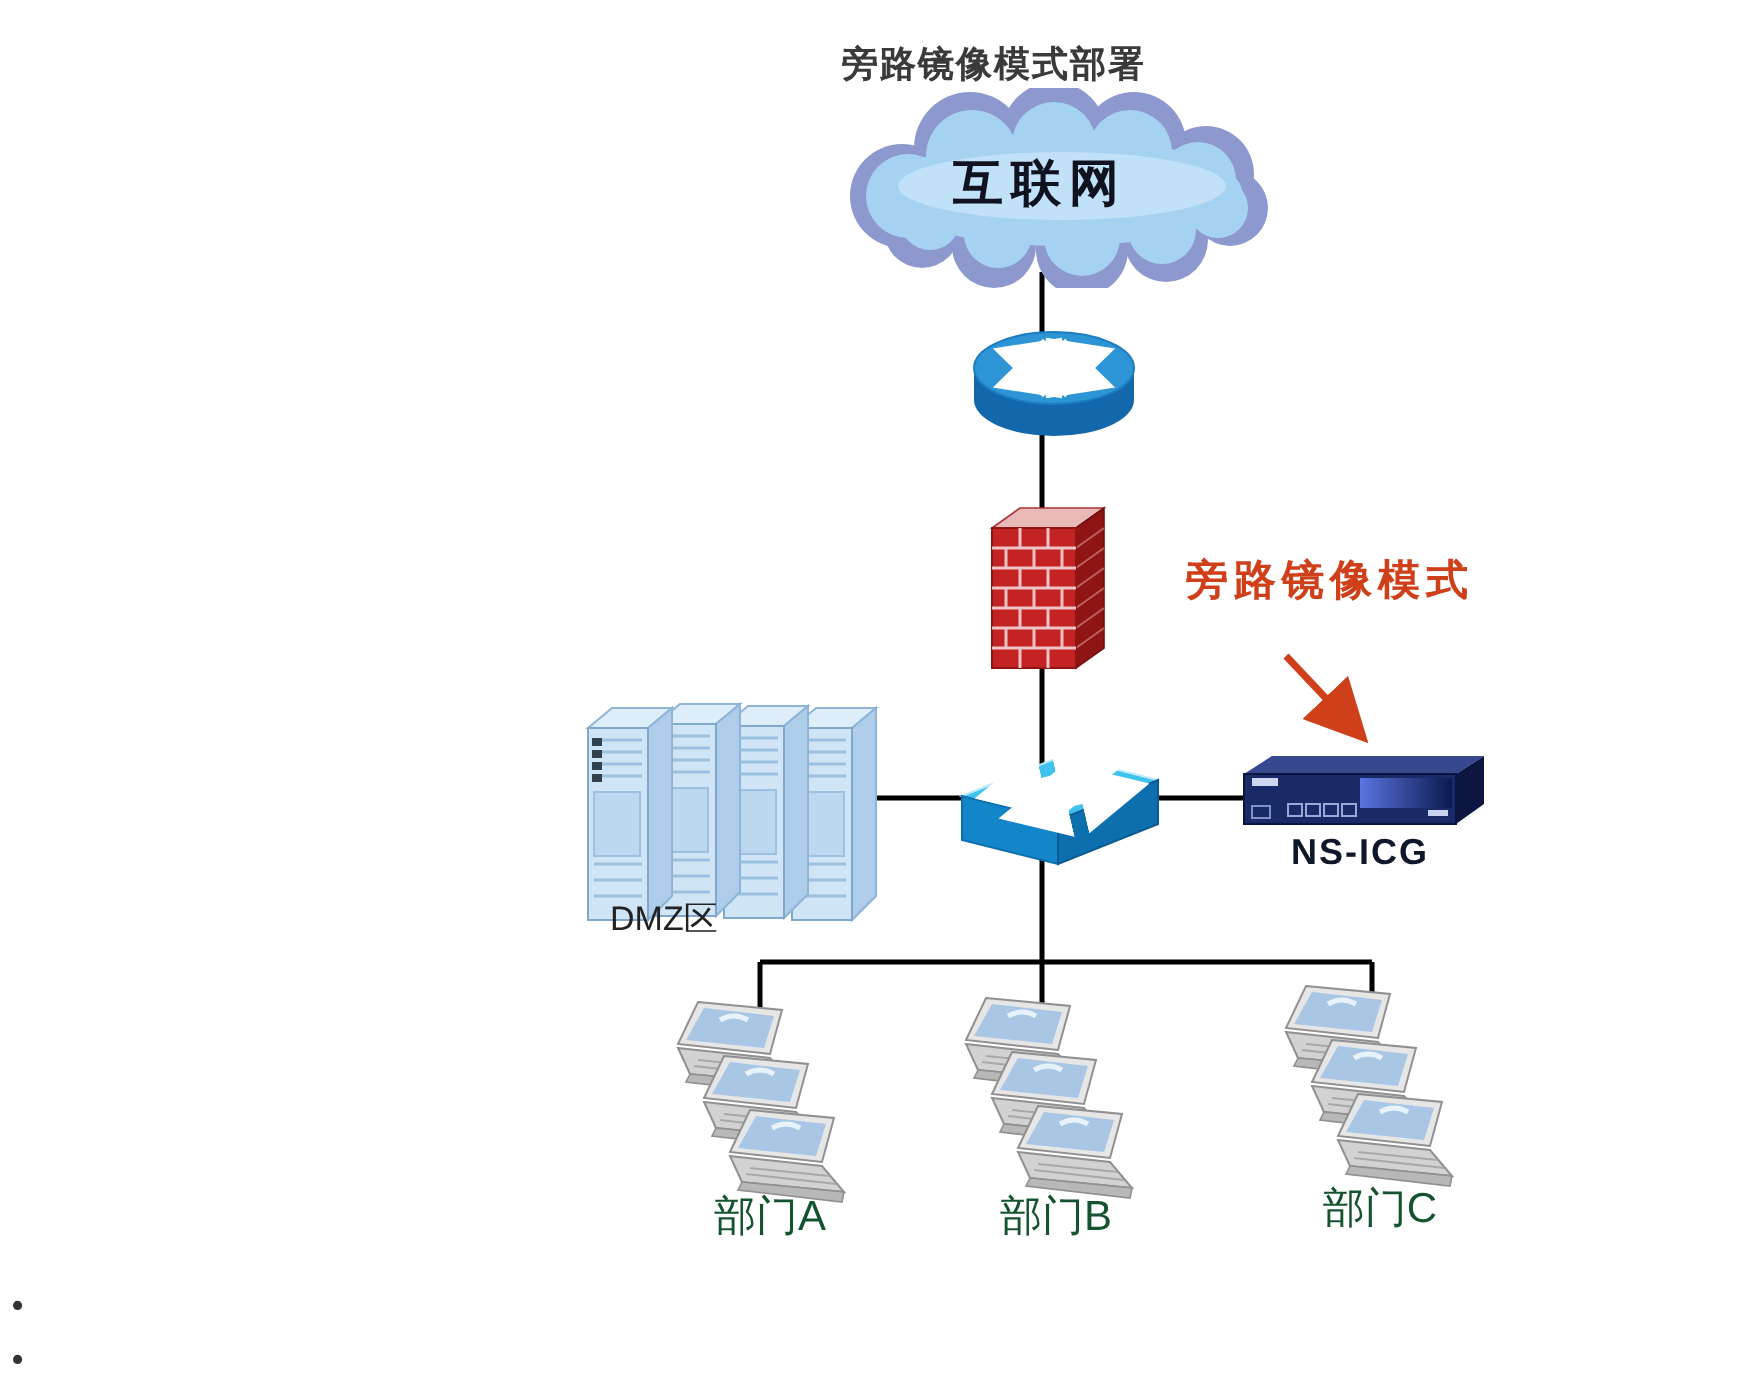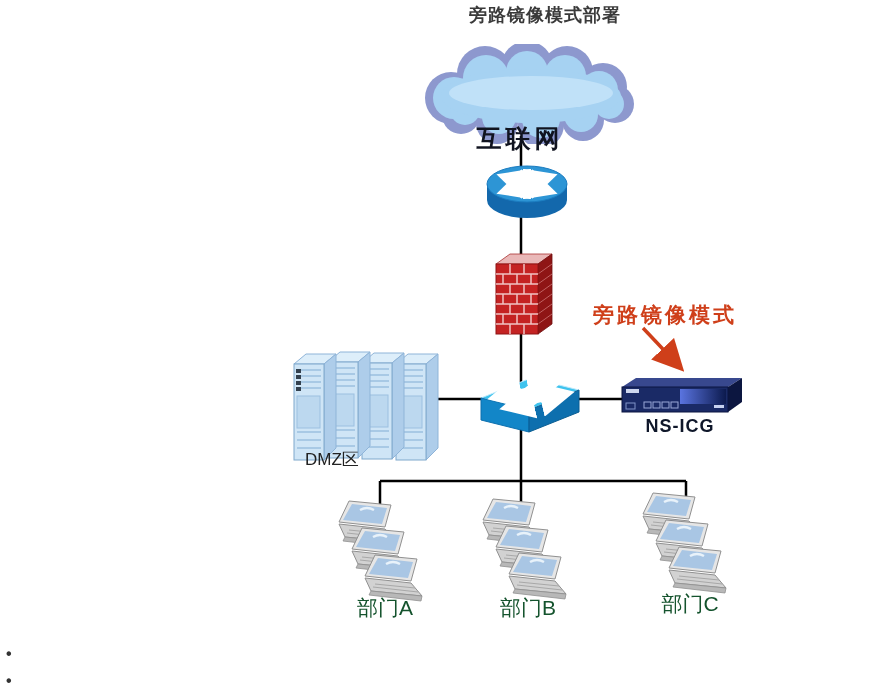--- a/index.html
+++ b/index.html
@@ -3,29 +3,29 @@
 <meta charset="utf-8">
 <style>
   html,body{margin:0;padding:0;background:#fff;}
   .canvas{
     position:relative;width:869px;height:696px;background:#fff;overflow:hidden;
     font-family:"Liberation Sans","DejaVu Sans",sans-serif;color:#333;
   }
   .abs{position:absolute;}
   .layer{position:absolute;left:0;top:0;width:869px;height:696px;pointer-events:none;}
   .title{
-    position:absolute;left:421px;top:3px;width:200px;text-align:right;
+    position:absolute;left:421px;top:20px;width:200px;text-align:left;
     font-size:18px;font-weight:bold;color:#3a3a3a;letter-spacing:1px;
   }
   .cloud-label{
     position:absolute;left:440px;top:75px;width:160px;text-align:center;
-    font-size:25px;font-weight:bold;color:#10131f;letter-spacing:4px;margin-top:47px;
+    font-size:25px;font-weight:bold;color:#10131f;letter-spacing:4px;
   }
   .mode-label{
-    position:absolute;left:580px;top:301px;width:170px;text-align:center;
+    position:absolute;left:580px;top:276px;width:170px;text-align:center;
     font-size:21px;font-weight:bold;color:#cf3f1a;letter-spacing:3px;
   }
   .appliance-label{
     position:absolute;left:620px;top:416px;width:120px;text-align:center;
     font-size:18px;font-weight:bold;color:#0f172a;letter-spacing:1px;
   }
   .dmz-label{
     position:absolute;left:305px;top:448px;width:110px;
     font-size:17px;color:#222;
   }

